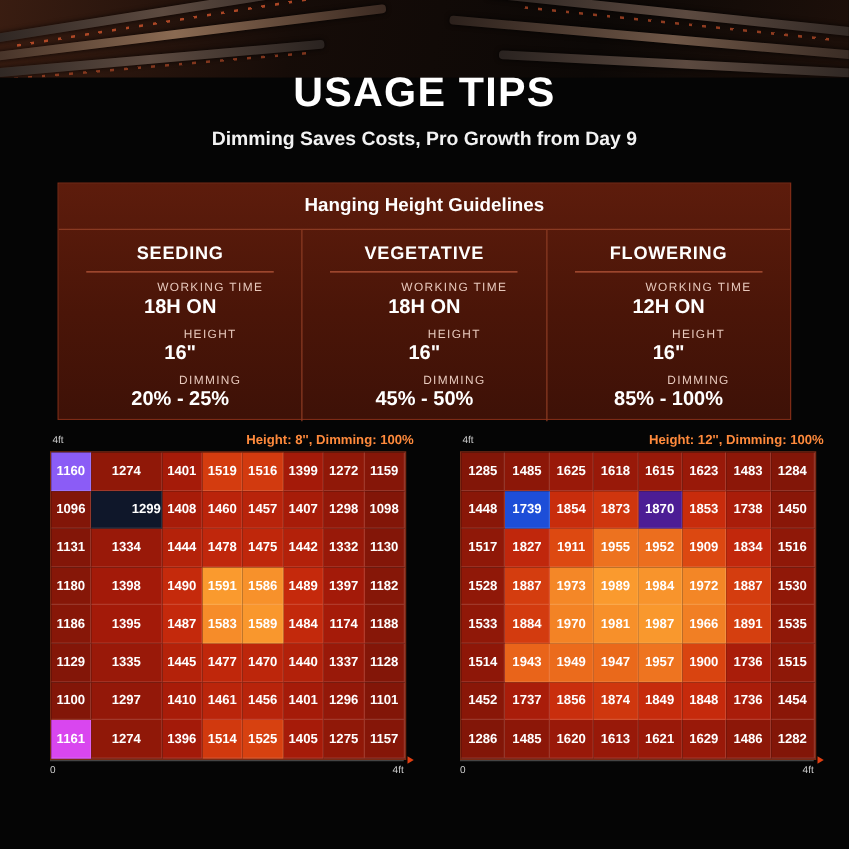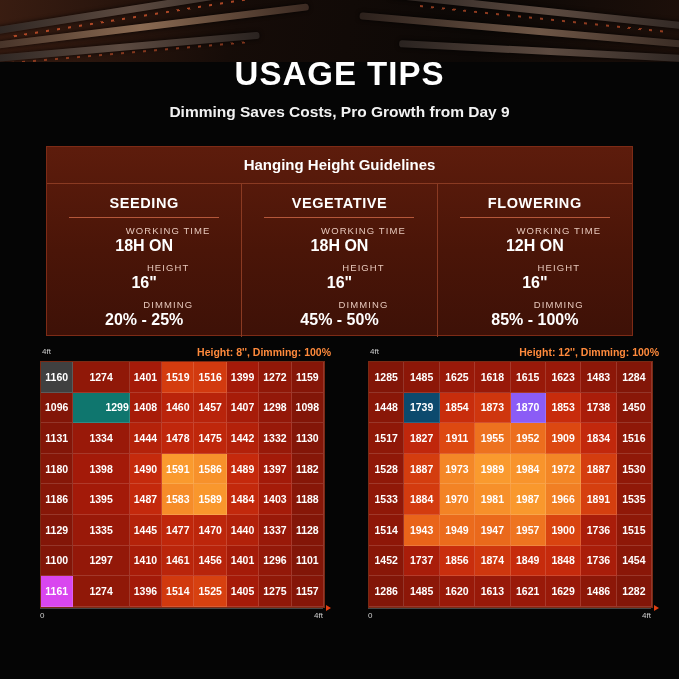--- a/index.html
+++ b/index.html
@@ -162,30 +162,30 @@
     </div>
 
   </div>
 </div>
 
 <div class="heat left">
   <div class="heat-caption">Height: 8'', Dimming: 100%</div>
   <div class="grid-wrap">
     <div class="axis-y" style="top:-14px;left:2px;">4ft</div>
     <div class="grid" id="grid0">
-        <div class="cell" style="background: #404040; text-align: center;">1160</div>
+        <div class="cell" style="background: #8b5cf6; text-align: center;">1160</div>
         <div class="cell" style="background: rgb(144, 24, 8);">1274</div>
         <div class="cell" style="background: rgb(165, 27, 9);">1401</div>
         <div class="cell" style="background: rgb(212, 60, 15);">1519</div>
         <div class="cell" style="background: rgb(210, 58, 15);">1516</div>
         <div class="cell" style="background: rgb(164, 26, 9);">1399</div>
         <div class="cell" style="background: rgb(144, 24, 8);">1272</div>
         <div class="cell" style="background: rgb(133, 22, 8);">1159</div>
         <div class="cell" style="background: rgb(130, 22, 8);">1096</div>
-        <div class="cell" style="background: #0f766e; padding-left: 32px;">1299</div>
+        <div class="cell" style="background: #0f172a; padding-left: 32px;">1299</div>
         <div class="cell" style="background: rgb(167, 28, 9);">1408</div>
         <div class="cell" style="background: rgb(186, 36, 11);">1460</div>
         <div class="cell" style="background: rgb(184, 36, 11);">1457</div>
         <div class="cell" style="background: rgb(167, 28, 9);">1407</div>
         <div class="cell" style="background: rgb(147, 24, 9);">1298</div>
         <div class="cell" style="background: rgb(130, 22, 8);">1098</div>
         <div class="cell" style="background: rgb(131, 22, 8);">1131</div>
         <div class="cell" style="background: rgb(153, 25, 9);">1334</div>
         <div class="cell" style="background: rgb(180, 34, 10);">1444</div>
         <div class="cell" style="background: rgb(192, 39, 12);">1478</div>
@@ -200,21 +200,21 @@
         <div class="cell" style="background: rgb(247, 145, 43);">1586</div>
         <div class="cell" style="background: rgb(197, 41, 12);">1489</div>
         <div class="cell" style="background: rgb(163, 26, 9);">1397</div>
         <div class="cell" style="background: rgb(134, 23, 8);">1182</div>
         <div class="cell" style="background: rgb(135, 23, 8);">1186</div>
         <div class="cell" style="background: rgb(163, 26, 9);">1395</div>
         <div class="cell" style="background: rgb(196, 41, 12);">1487</div>
         <div class="cell" style="background: rgb(246, 140, 41);">1583</div>
         <div class="cell" style="background: rgb(249, 151, 45);">1589</div>
         <div class="cell" style="background: rgb(195, 41, 12);">1484</div>
-        <div class="cell" style="background: rgb(165, 27, 9);">1403</div>
+        <div class="cell" style="background: rgb(165, 27, 9);">1174</div>
         <div class="cell" style="background: rgb(135, 23, 8);">1188</div>
         <div class="cell" style="background: rgb(131, 22, 8);">1129</div>
         <div class="cell" style="background: rgb(153, 25, 9);">1335</div>
         <div class="cell" style="background: rgb(180, 34, 10);">1445</div>
         <div class="cell" style="background: rgb(192, 39, 11);">1477</div>
         <div class="cell" style="background: rgb(189, 38, 11);">1470</div>
         <div class="cell" style="background: rgb(178, 33, 10);">1440</div>
         <div class="cell" style="background: rgb(153, 25, 9);">1337</div>
         <div class="cell" style="background: rgb(131, 22, 8);">1128</div>
         <div class="cell" style="background: rgb(130, 22, 8);">1100</div>
@@ -251,24 +251,24 @@
     <div class="grid" id="grid1">
         <div class="cell" style="background: rgb(130, 22, 8);">1285</div>
         <div class="cell" style="background: rgb(140, 23, 8);">1485</div>
         <div class="cell" style="background: rgb(153, 25, 9);">1625</div>
         <div class="cell" style="background: rgb(152, 25, 9);">1618</div>
         <div class="cell" style="background: rgb(152, 25, 9);">1615</div>
         <div class="cell" style="background: rgb(153, 25, 9);">1623</div>
         <div class="cell" style="background: rgb(140, 23, 8);">1483</div>
         <div class="cell" style="background: rgb(130, 22, 8);">1284</div>
         <div class="cell" style="background: rgb(137, 23, 8);">1448</div>
-        <div class="cell" style="background: #0c4a6e;">1739</div>
+        <div class="cell" style="background: #1d4ed8;">1739</div>
         <div class="cell" style="background: rgb(200, 45, 12);">1854</div>
         <div class="cell" style="background: rgb(207, 54, 14);">1873</div>
-        <div class="cell" style="background: #8b5cf6;">1870</div>
+        <div class="cell" style="background: #4c1d95;">1870</div>
         <div class="cell" style="background: rgb(200, 44, 12);">1853</div>
         <div class="cell" style="background: rgb(169, 29, 10);">1738</div>
         <div class="cell" style="background: rgb(137, 23, 8);">1450</div>
         <div class="cell" style="background: rgb(143, 24, 8);">1517</div>
         <div class="cell" style="background: rgb(192, 39, 12);">1827</div>
         <div class="cell" style="background: rgb(221, 73, 17);">1911</div>
         <div class="cell" style="background: rgb(237, 114, 31);">1955</div>
         <div class="cell" style="background: rgb(236, 110, 30);">1952</div>
         <div class="cell" style="background: rgb(220, 72, 17);">1909</div>
         <div class="cell" style="background: rgb(194, 40, 12);">1834</div>

